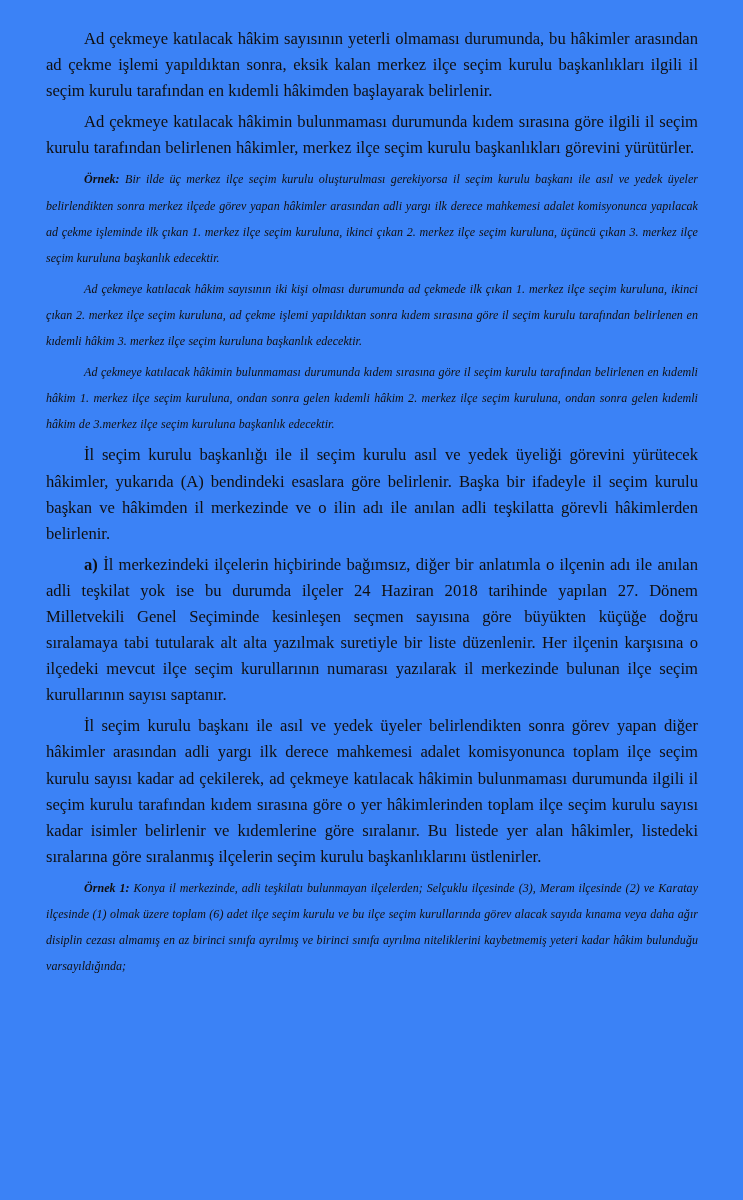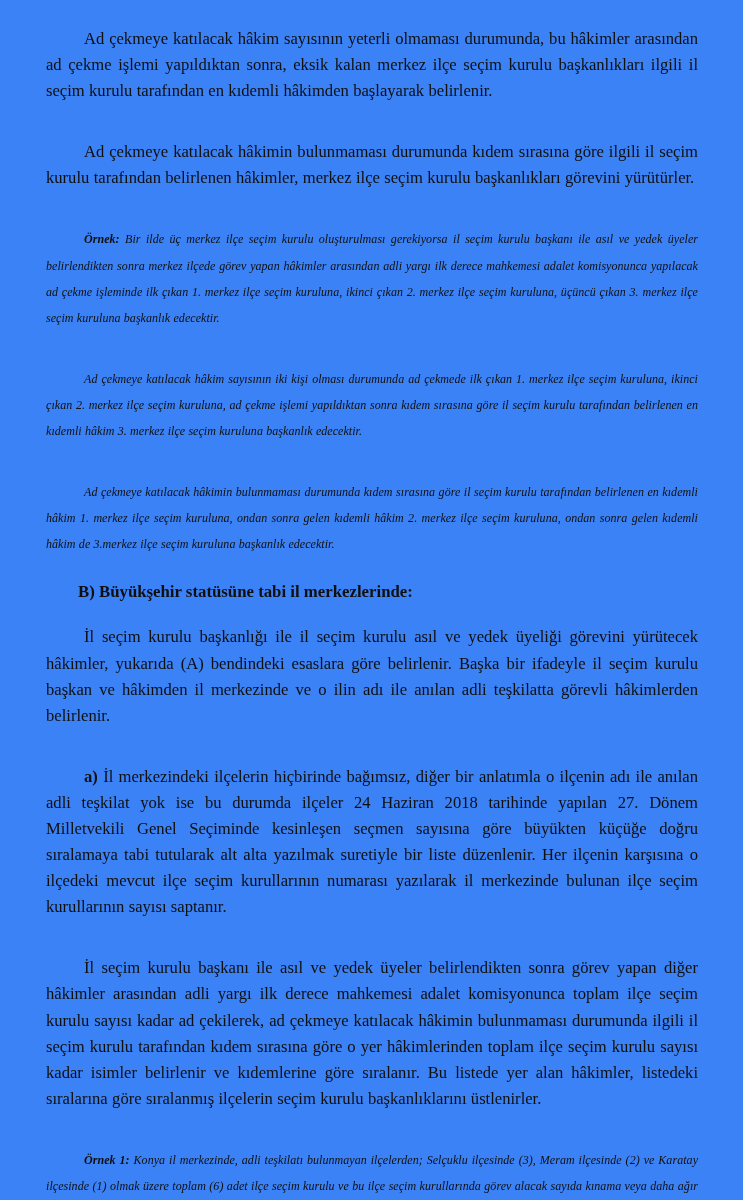--- a/index.html
+++ b/index.html
@@ -31,21 +31,21 @@
     padding: 0;
     font-size: 16.6px;
     line-height: 26.1px;
     text-align: justify;
     text-indent: 38px;
     -webkit-hyphens: none;
     hyphens: none;
     word-spacing: 0.2px;
   }
   p.para + p.para {
-    margin-top: 35px;
+    margin-top: 5px;
   }
   p.italic {
     font-style: italic;
     font-size: 12px;
     letter-spacing: 0.05px;
   }
   p.heading {
     margin: 0;
     font-weight: bold;
     font-size: 16.8px;
@@ -83,23 +83,20 @@
     </p>
 
     <p class="para italic">
       <span>Ad çekmeye katılacak hâkim sayısının iki kişi olması durumunda ad çekmede ilk çıkan 1. merkez ilçe seçim kuruluna, ikinci çıkan 2. merkez ilçe seçim kuruluna, ad çekme işlemi yapıldıktan sonra kıdem sırasına göre il seçim kurulu tarafından belirlenen en kıdemli hâkim 3. merkez ilçe seçim kuruluna başkanlık edecektir.</span>
     </p>
 
     <p class="para italic">
       <span>Ad çekmeye katılacak hâkimin bulunmaması durumunda kıdem sırasına göre il seçim kurulu tarafından belirlenen en kıdemli hâkim 1. merkez ilçe seçim kuruluna, ondan sonra gelen kıdemli hâkim 2. merkez ilçe seçim kuruluna, ondan sonra gelen kıdemli hâkim de 3.merkez ilçe seçim kuruluna başkanlık edecektir.</span>
     </p>
 
-    <p class="heading spaced-above spaced-below">
-      <span>B) Büyükşehir statüsüne tabi il merkezlerinde:</span>
-    </p>
 
     <p class="para">
       <span>İl seçim kurulu başkanlığı ile il seçim kurulu asıl ve yedek üyeliği görevini yürütecek hâkimler, yukarıda (A) bendindeki esaslara göre belirlenir. Başka bir ifadeyle il seçim kurulu başkan ve hâkimden il merkezinde ve o ilin adı ile anılan adli teşkilatta görevli hâkimlerden belirlenir.</span>
     </p>
 
     <p class="para">
       <span class="lead-bold">a)</span><span> İl merkezindeki ilçelerin hiçbirinde bağımsız, diğer bir anlatımla o ilçenin adı ile anılan adli teşkilat yok ise bu durumda ilçeler 24 Haziran 2018 tarihinde yapılan 27. Dönem Milletvekili Genel Seçiminde kesinleşen seçmen sayısına göre büyükten küçüğe doğru sıralamaya tabi tutularak alt alta yazılmak suretiyle bir liste düzenlenir. Her ilçenin karşısına o ilçedeki mevcut ilçe seçim kurullarının numarası yazılarak il merkezinde bulunan ilçe seçim kurullarının sayısı saptanır.</span>
     </p>
 
     <p class="para">

